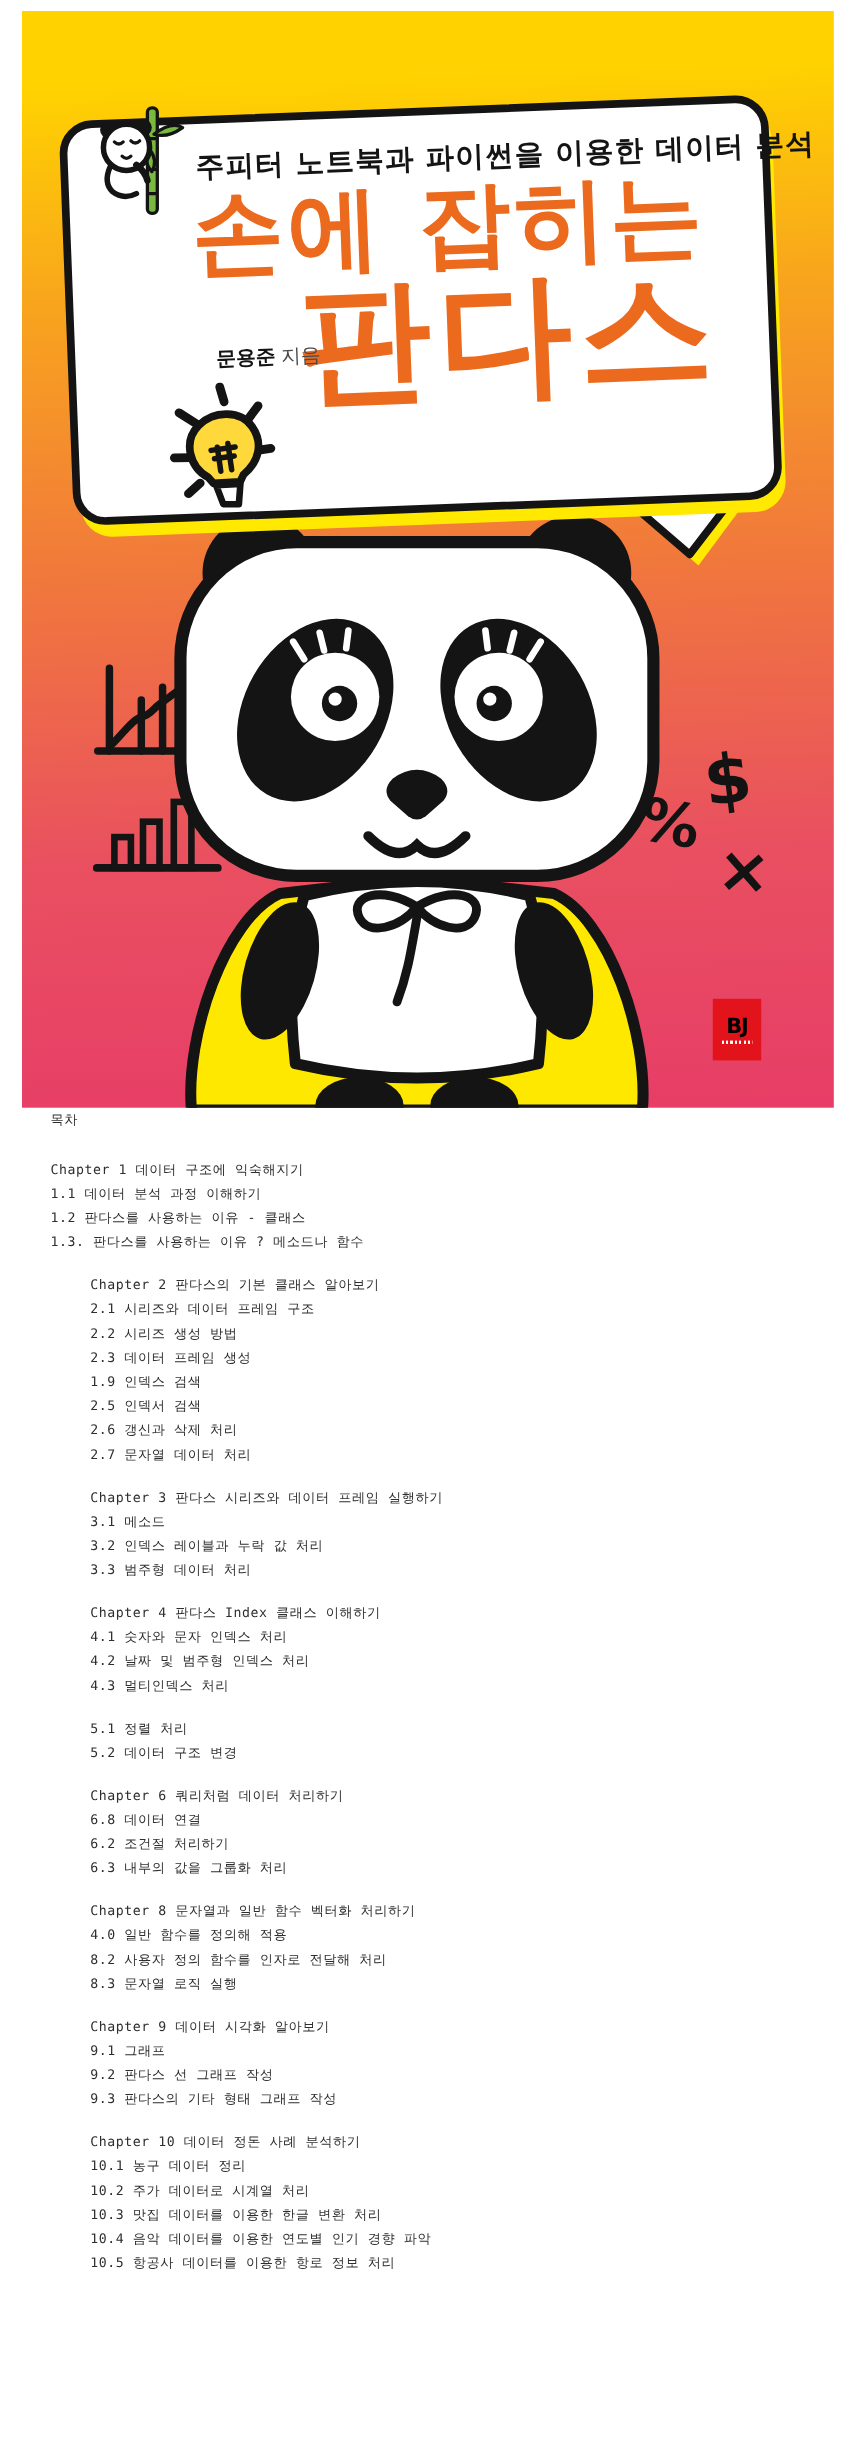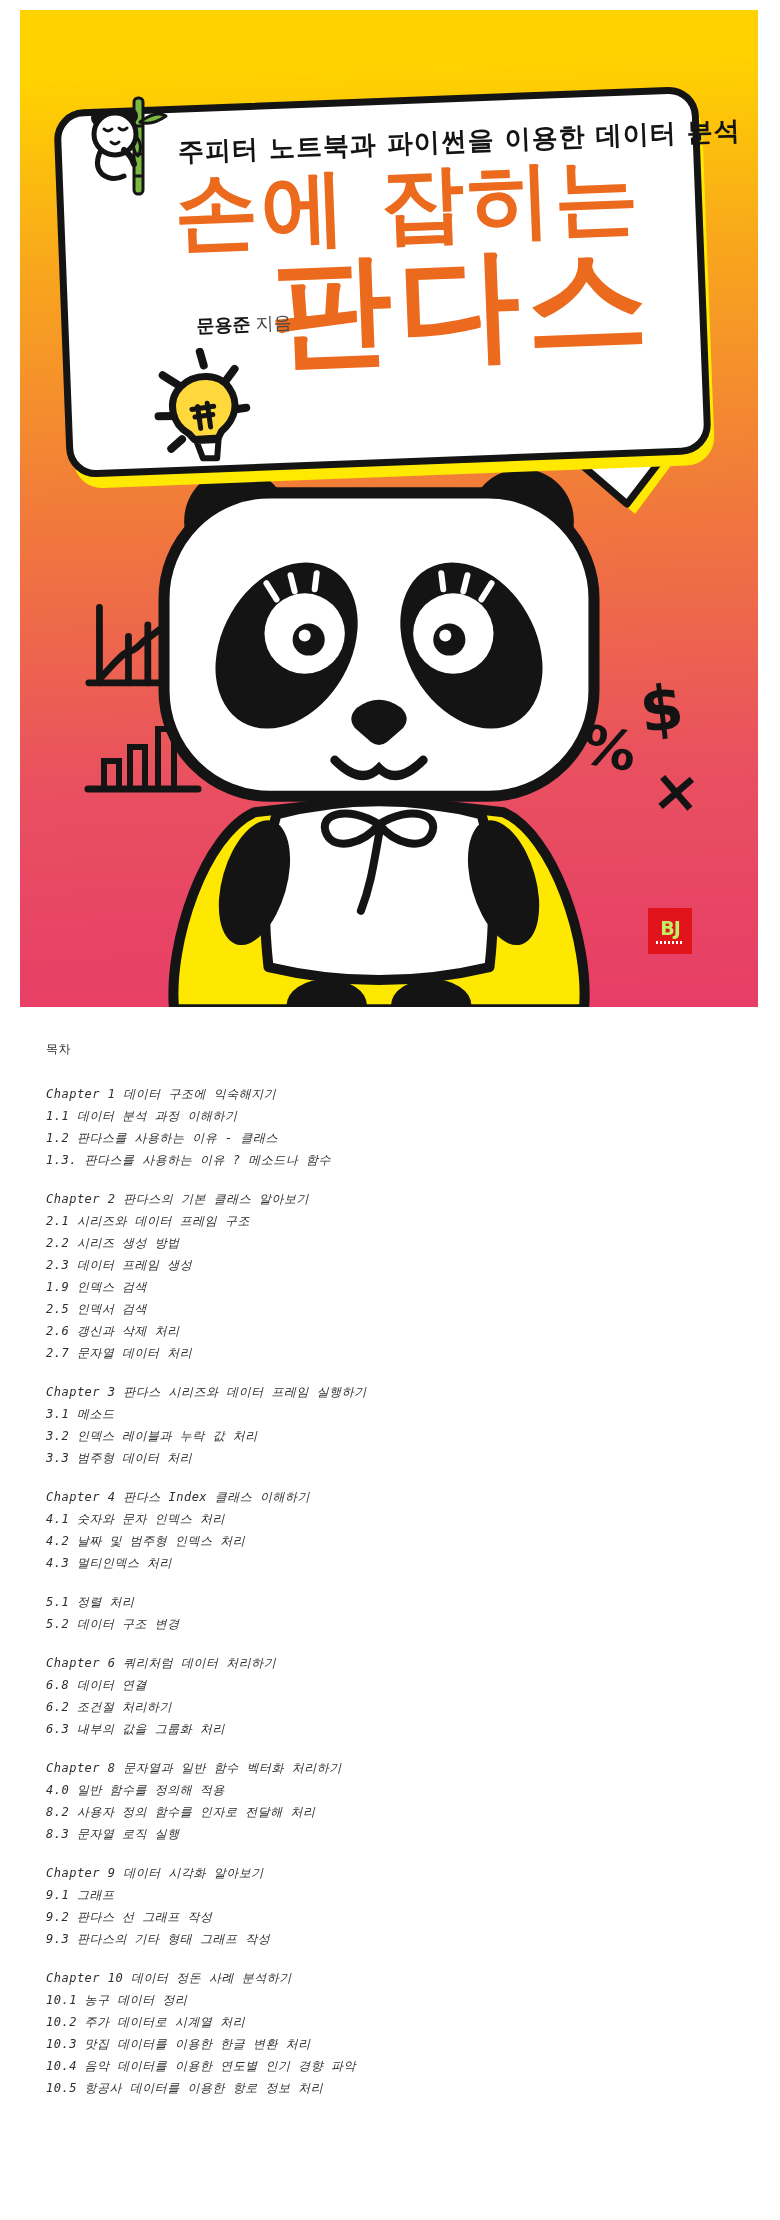--- a/index.html
+++ b/index.html
@@ -40,37 +40,37 @@
   .barchart{position:absolute;left:64px;top:711px;width:118px;height:78px;}
 
   .sym{position:absolute;color:#131313;font-weight:700;line-height:1;}
   .sym.dollar{left:620px;top:668px;font-size:62px;transform:rotate(-7deg);}
   .sym.percent{left:562px;top:712px;font-size:54px;transform:rotate(10deg);}
   .sym.times{left:632px;top:752px;font-size:58px;transform:rotate(4deg);font-weight:800;}
 
   .mascot{position:absolute;left:138px;top:452px;width:442px;height:556px;z-index:1;}
 
   .logo{
-    position:absolute;left:628px;top:898px;width:44px;height:46px;
-    background:var(--logo-red,#E3131B);color:#bef264;
+    position:absolute;left:628px;top:898px;width:44px;height:56px;
+    background:var(--logo-red,#E3131B);color:#000000;
     display:flex;flex-direction:column;align-items:center;justify-content:center;
   }
   .logo .mark{font-size:19px;font-weight:900;letter-spacing:-1px;line-height:1;}
   .logo .caption{width:28px;height:3px;margin-top:3px;
     background:repeating-linear-gradient(90deg,#fff 0 2px,transparent 2px 4px);}
 
   
   .toc{
-    position:absolute;left:46px;top:1038px;width:700px;
+    position:absolute;left:46px;top:1007px;width:700px;
     font-family:"DejaVu Sans Mono","DejaVu Sans",monospace;
     font-size:12px;line-height:22px;color:#2e2e2e;letter-spacing:0.5px;
   }
   .toc-heading{margin-bottom:23px;}
-  .toc-section + .toc-section{margin-top:17px;}
-  .toc-line{white-space:nowrap;font-style:italic;}
+  .toc-section + .toc-section{margin-top:17px;margin-left:36px;}
+  .toc-line{white-space:nowrap;}
 </style>
 </head>
 <body>
 
 <div class="page">
 
   <div class="cover">
 
     <div class="bubble">
       <div class="subtitle">주피터 노트북과 파이썬을 이용한 데이터 분석</div>

